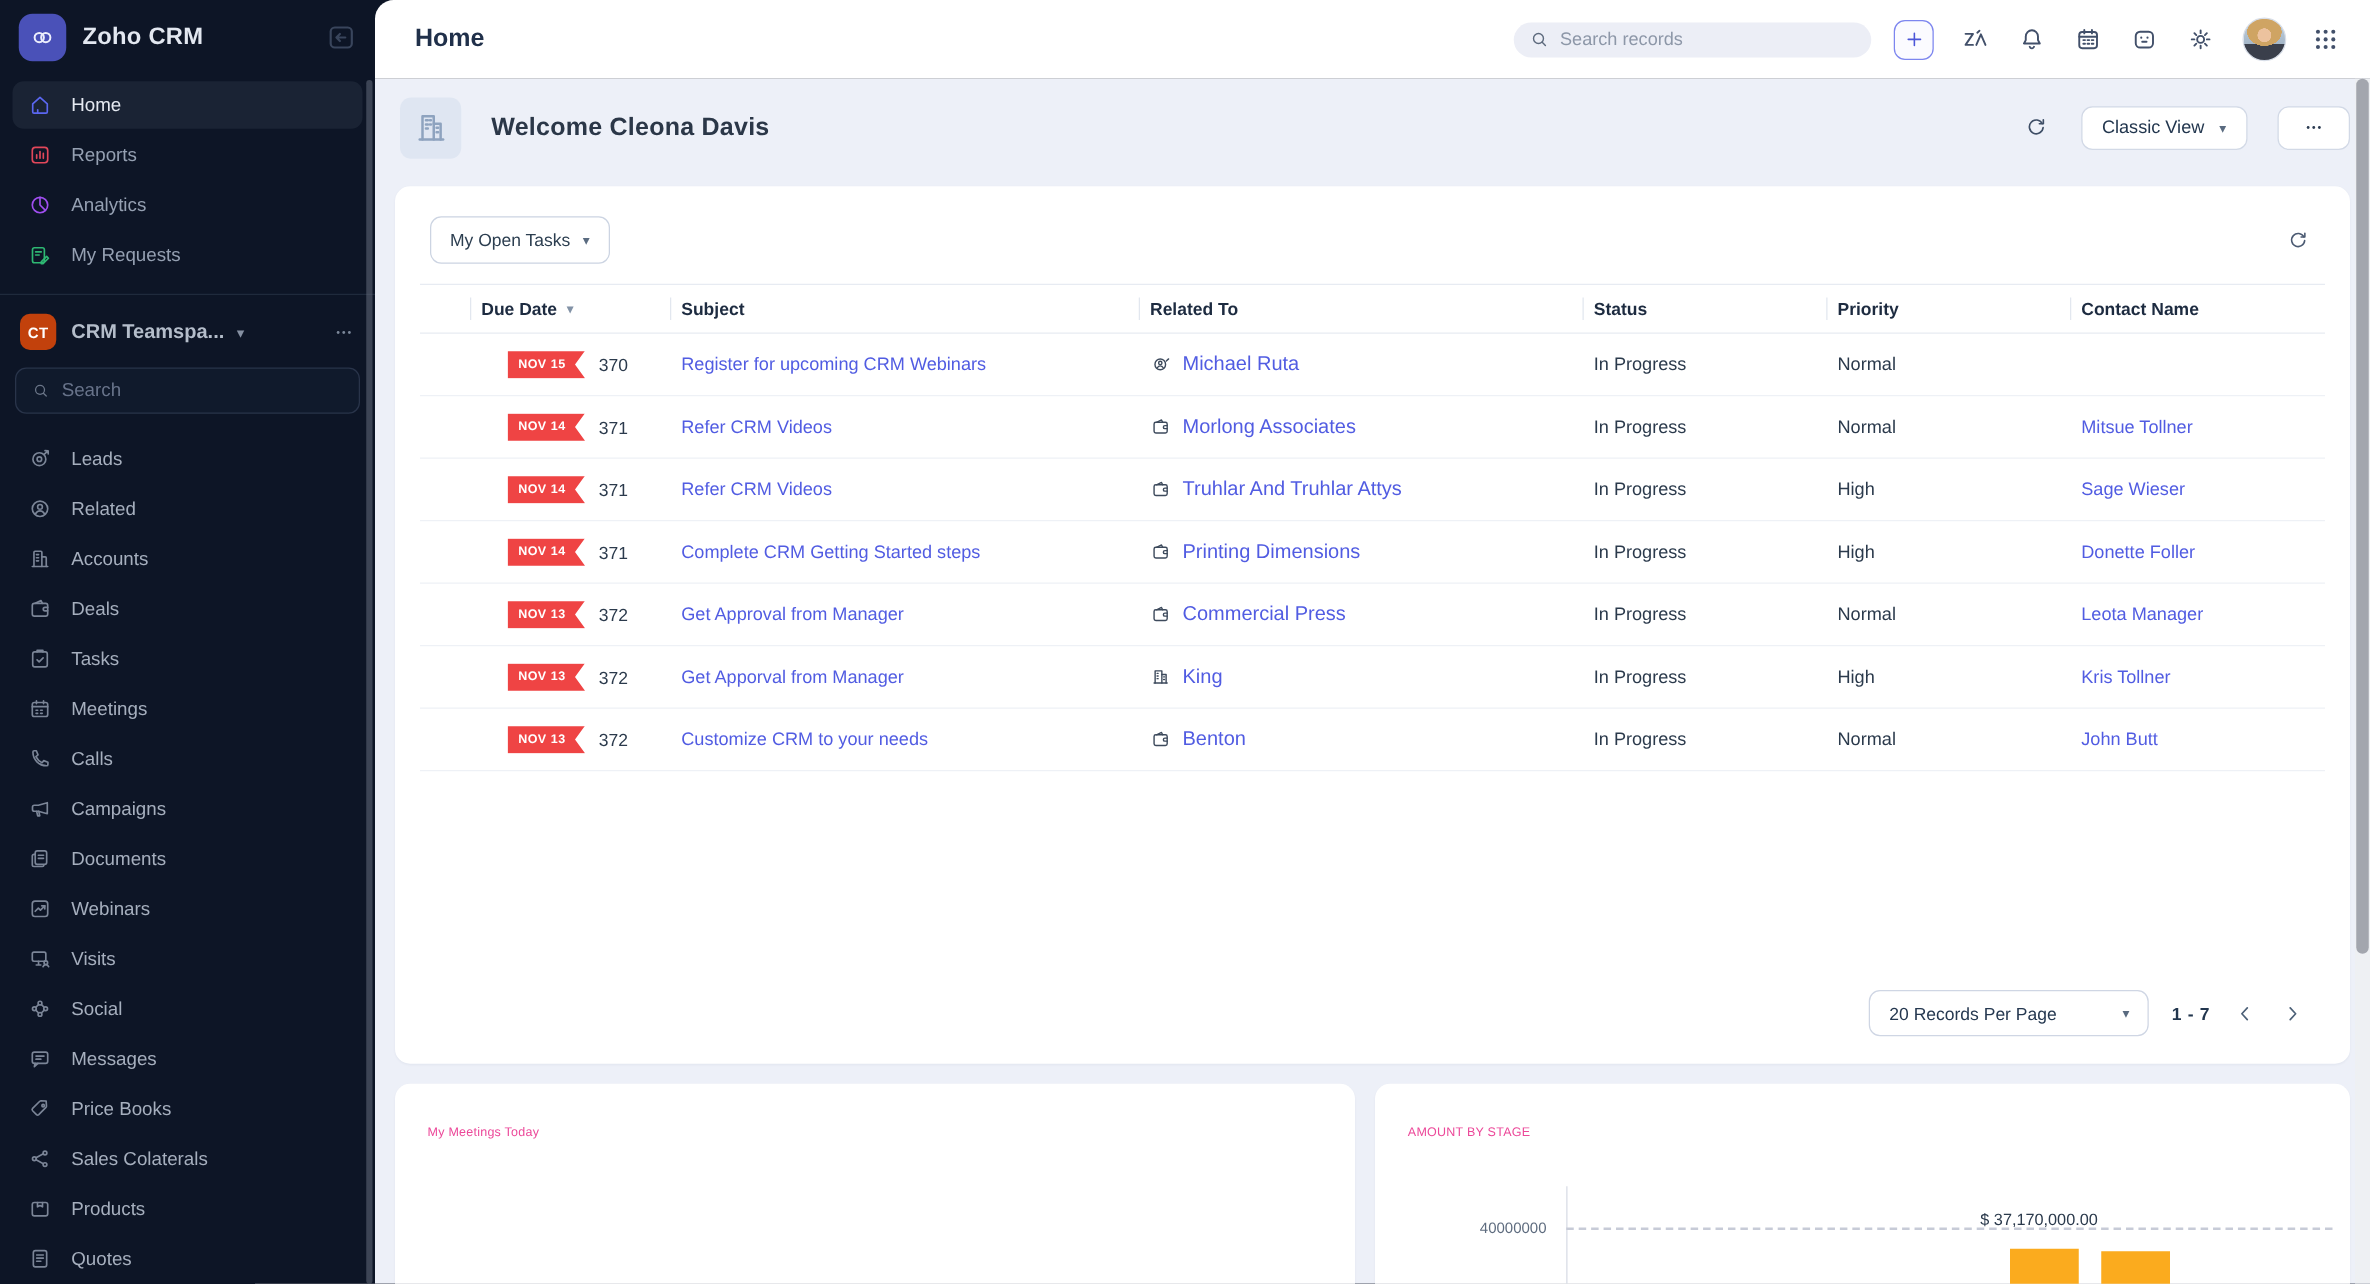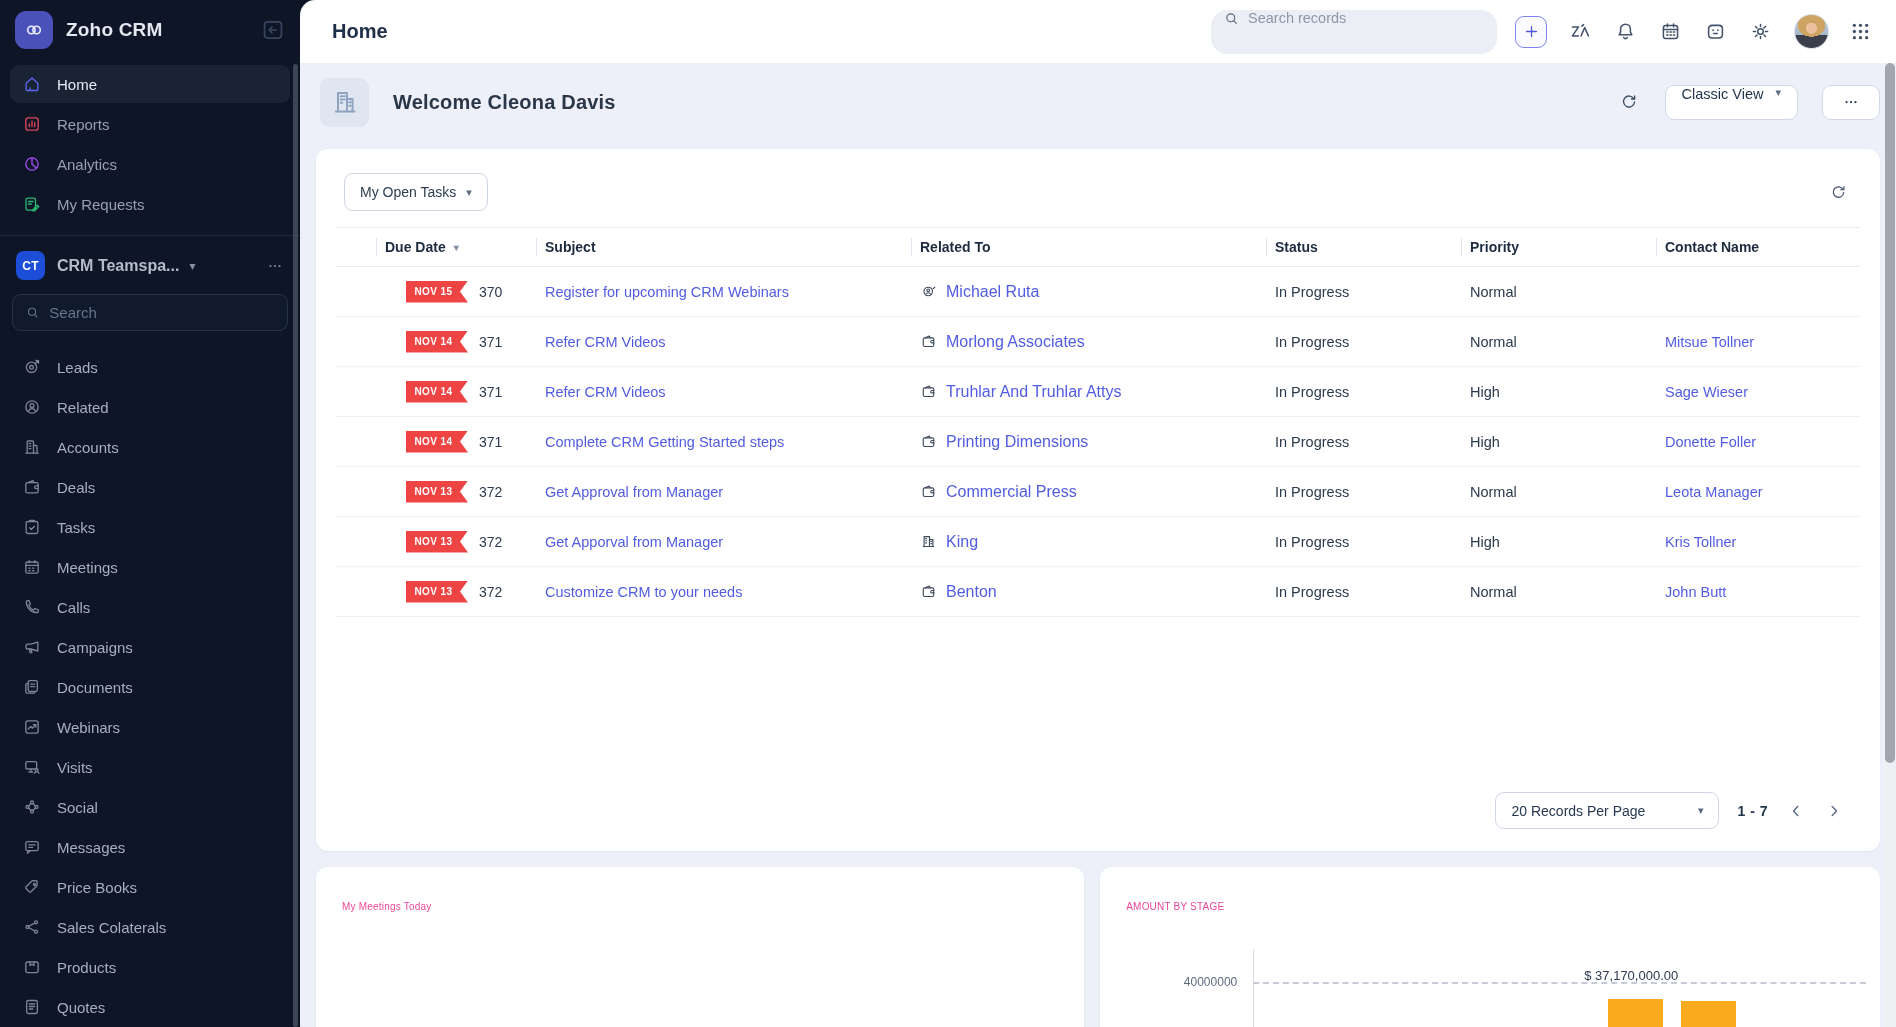--- a/index.html
+++ b/index.html
@@ -20,41 +20,41 @@
   nav.snav { display:block; padding:6px 10px 0 10px; }
   .sitem { display:flex; align-items:center; height:38px; border-radius:9px; padding:0 12px; margin-bottom:2px; cursor:pointer; }
   .sitem .ic-slot { width:20px; height:20px; margin-right:15px; color:#7b8597; flex-shrink:0; }
   .sitem .slabel { font-size:15px; color:#95a0b2; white-space:nowrap; }
   .sitem.active { background:#1a2334; }
   .sitem.active .slabel { color:#e6eaf2; }
 
   .side-divider { height:1px; background:#1f2a3c; margin:12px 0 0 0; }
 
   .teamspace { display:flex; align-items:center; padding:15px 16px 12px 16px; cursor:pointer; }
-  .ct-badge { width:29px; height:29px; border-radius:8px; background:#1d4ed8; color:#fff; font-size:12px; font-weight:700; display:flex; align-items:center; justify-content:center; letter-spacing:.3px; }
+  .ct-badge { width:29px; height:29px; border-radius:8px; background:#c2410c; color:#fff; font-size:12px; font-weight:700; display:flex; align-items:center; justify-content:center; letter-spacing:.3px; }
   .ts-label { color:#b4bdca; font-size:16px; font-weight:600; margin-left:12px; }
   .ts-caret { color:#8590a2; font-size:12px; margin-left:10px; flex:1; }
   .ts-more { width:18px; height:18px; color:#76markdown; color:#7b8799; }
 
   .side-search { margin:2px 12px 10px 12px; height:37px; border:1px solid #29344a; border-radius:9px; display:flex; align-items:center; padding:0 12px; background:#101a2c; }
   .side-search .ic-slot { width:17px; height:17px; color:#6a7588; margin-right:9px; }
   .side-search input { background:transparent; border:none; outline:none; color:#aab3c4; font-size:15px; width:100%; font-family:"Liberation Sans", sans-serif; }
   .side-search input::placeholder { color:#68738a; }
 
   nav.modules .sitem { height:40px; margin-bottom:0; }
   nav.modules .slabel { color:#a6afbe; }
 
   .side-scrollbar { position:absolute; right:2px; top:64px; bottom:0; width:5px; border-radius:3px; background:#646c7c; opacity:.55; }
 
   
   .main { flex:1; position:relative; height:100%; background:#0d1526; }
   .topbar { height:63px; background:#ffffff; border-radius:15px 0 0 0; display:flex; align-items:center; padding:0 18px 0 20px; }
   .page-title { font-size:20px; font-weight:700; color:#20304a; margin-left:12px; }
   .tb-spacer { flex:1; }
-  .tb-search { width:286px; height:44px; background:#eceef6; border-radius:16px; display:flex; align-items:flex-start; padding:0 12px; margin-right:18px; }
+  .tb-search { width:286px; height:28px; background:#eceef6; border-radius:16px; display:flex; align-items:center; padding:0 12px; margin-right:18px; }
   .tb-search .ic-slot { width:17px; height:17px; color:#5d6a7d; margin-right:8px; flex-shrink:0; }
   .tb-search input { border:none; outline:none; background:transparent; font-size:14.5px; color:#3c4a5e; width:100%; font-family:"Liberation Sans", sans-serif; }
   .tb-search input::placeholder { color:#8d97a8; }
   .add-btn { width:32px; height:32px; border-radius:9px; border:1.5px solid #7d86ef; background:#fbfbff; color:#4c56d8; display:flex; align-items:center; justify-content:center; cursor:pointer; margin-right:22px; }
   .add-btn .ic-slot { width:19px; height:19px; }
   .tbic { width:23px; height:23px; color:#42506a; margin-right:22px; cursor:pointer; flex-shrink:0; }
   .avatar { width:35px; height:35px; border-radius:50%; margin-right:20px; cursor:pointer; border:1px solid #d8dee8;
     background:
       radial-gradient(circle at 50% 40%, #ecc29e 0 21%, rgba(0,0,0,0) 22%),
       radial-gradient(ellipse 42% 34% at 50% 32%, #cfa463 0 99%, rgba(0,0,0,0) 100%),
@@ -62,21 +62,21 @@
       linear-gradient(180deg, #c3d1de, #92a7bb);
   }
   .content { height:964px; background:#edf0f8; }
 
   .welcome-row { height:78px; display:flex; align-items:center; padding:0 16px; }
   .org-icon-box { width:49px; height:49px; border-radius:9px; background:#dfe6f2; color:#8ea3bf; display:flex; align-items:center; justify-content:center; margin-left:4px; }
   .org-icon-box .ic-slot { width:30px; height:30px; }
   .welcome-title { font-size:20px; font-weight:700; color:#2b3748; margin-left:24px; letter-spacing:.2px; }
   .w-spacer { flex:1; }
   .w-refresh { width:20px; height:20px; color:#3e4e66; cursor:pointer; margin-right:26px; }
-  .view-btn { height:35px; background:#fff; border:1px solid #d2d9e6; border-radius:9px; padding:0 16px; display:flex; align-items:flex-start; gap:12px; font-size:14.5px; color:#22364e; cursor:pointer; margin-right:24px; font-family:"Liberation Sans", sans-serif; }
+  .view-btn { height:35px; background:#fff; border:1px solid #d2d9e6; border-radius:9px; padding:0 16px; display:flex; align-items:center; gap:12px; font-size:14.5px; color:#22364e; cursor:pointer; margin-right:24px; font-family:"Liberation Sans", sans-serif; }
   .caret { font-size:11px; color:#5a6b80; }
   .more-btn { height:35px; width:58px; background:#fff; border:1px solid #d2d9e6; border-radius:9px; display:flex; align-items:center; justify-content:center; color:#2c3c52; cursor:pointer; }
   .more-btn .ic-slot { width:18px; height:18px; }
 
   
   .tasks-card { margin:8px 16px 0 16px; height:702px; background:#fff; border-radius:12px; position:relative; box-shadow:0 1px 2px rgba(25,39,70,.05); }
   .card-top { display:flex; align-items:center; padding:24px 32px 0 28px; }
   .filter-btn { height:38px; border:1px solid #ccd4e2; background:#fff; border-radius:9px; padding:0 15px; display:flex; align-items:center; gap:10px; font-size:14px; color:#2c3e50; cursor:pointer; font-family:"Liberation Sans", sans-serif; }
   .ct-spacer { flex:1; }
   .card-refresh { width:19px; height:19px; color:#4b5a72; cursor:pointer; }

